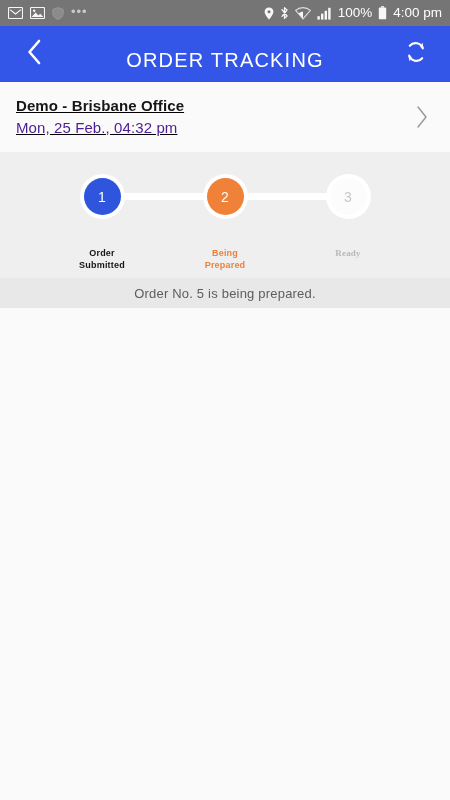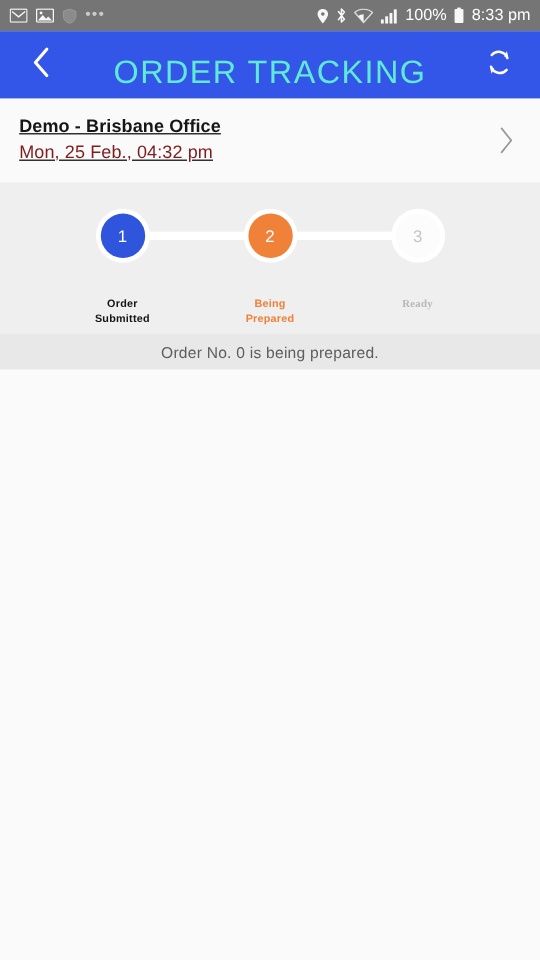--- a/index.html
+++ b/index.html
@@ -82,22 +82,22 @@
     display: flex;
     align-items: center;
     justify-content: center;
     cursor: pointer;
   }
   .appbar-title {
     position: absolute;
     left: 0;
     right: 0;
     text-align: center;
-    color: #5eead4;
-    font-size: 27px;
+    color: #ffffff;
+    font-size: 20px;
     letter-spacing: 1.2px;
     font-weight: 400;
     pointer-events: none;
     margin-top: 12px;
   }
   .appbar-refresh {
     margin-left: auto;
     width: 40px;
     height: 40px;
     display: flex;
@@ -125,21 +125,21 @@
   }
   .info-title {
     font-size: 15px;
     font-weight: bold;
     color: #161616;
     line-height: 1.35;
     letter-spacing: 0.1px;
   }
   .info-sub {
     font-size: 15px;
-    color: #7f1d1d;
+    color: #4c1d95;
     line-height: 1.45;
     margin-top: 1px;
     letter-spacing: 0.1px;
   }
   .info-chevron {
     flex: 0 0 auto;
     width: 26px;
     height: 26px;
     display: flex;
     align-items: center;
@@ -293,21 +293,21 @@
           <rect x="11.2" y="0.8" width="2.4" height="11.8" fill="#ffffff"></rect>
         </svg>
       </span>
       <span class="sb-text">100%</span>
       <span class="sb-icon">
         <svg width="9" height="14" viewBox="0 0 9 14">
           <rect x="3" y="0.2" width="3" height="1.4" fill="#ffffff"></rect>
           <rect x="0.8" y="1.6" width="7.4" height="11.6" rx="0.8" fill="#ffffff"></rect>
         </svg>
       </span>
-      <span class="sb-text">8:33 pm</span>
+      <span class="sb-text">4:00 pm</span>
     </div>
   </div>
 
   <div class="appbar">
     <div class="appbar-back">
       <span>
         <svg width="17" height="28" viewBox="0 0 17 28">
           <path d="M13 3 L3.5 14 L13 25" fill="none" stroke="#ffffff" stroke-width="2.6" stroke-linecap="round" stroke-linejoin="round"></path>
         </svg>
       </span>
@@ -362,18 +362,18 @@
       <div class="step">
         <div class="bubble-ring">
           <div class="bubble idle">3</div>
         </div>
         <div class="step-label idle">Ready</div>
       </div>
     </div>
   </div>
 
   <div class="status-strip">
-    <span>Order No. 0 is being prepared.</span>
+    <span>Order No. 5 is being prepared.</span>
   </div>
 
   <div class="body-empty"></div>
 
 </div>
 
 </body></html>

